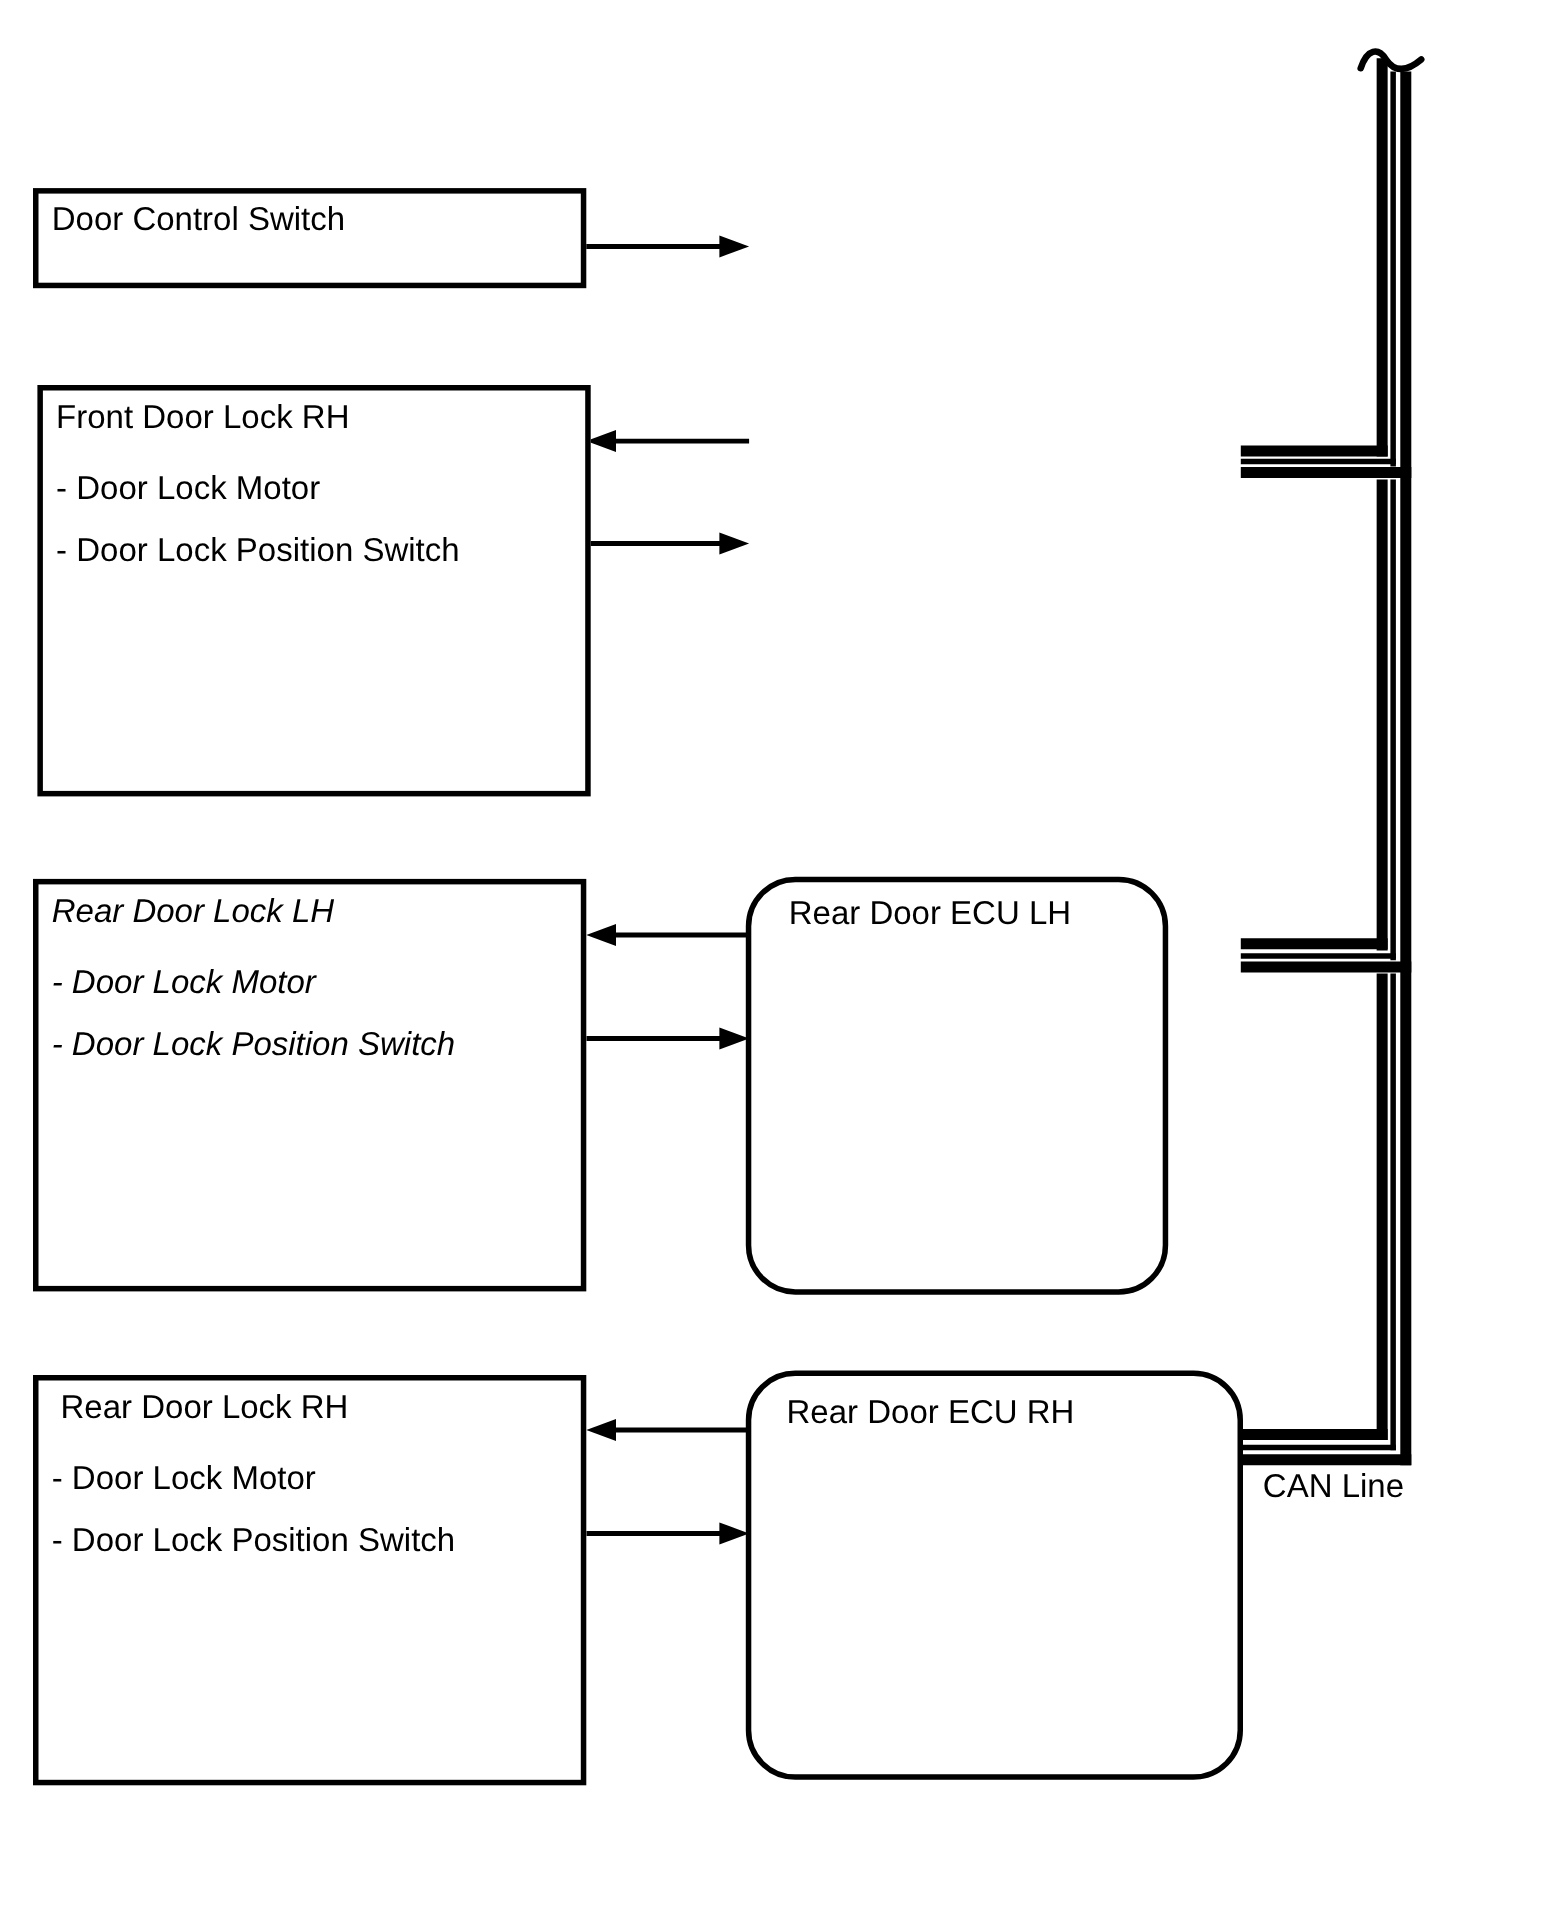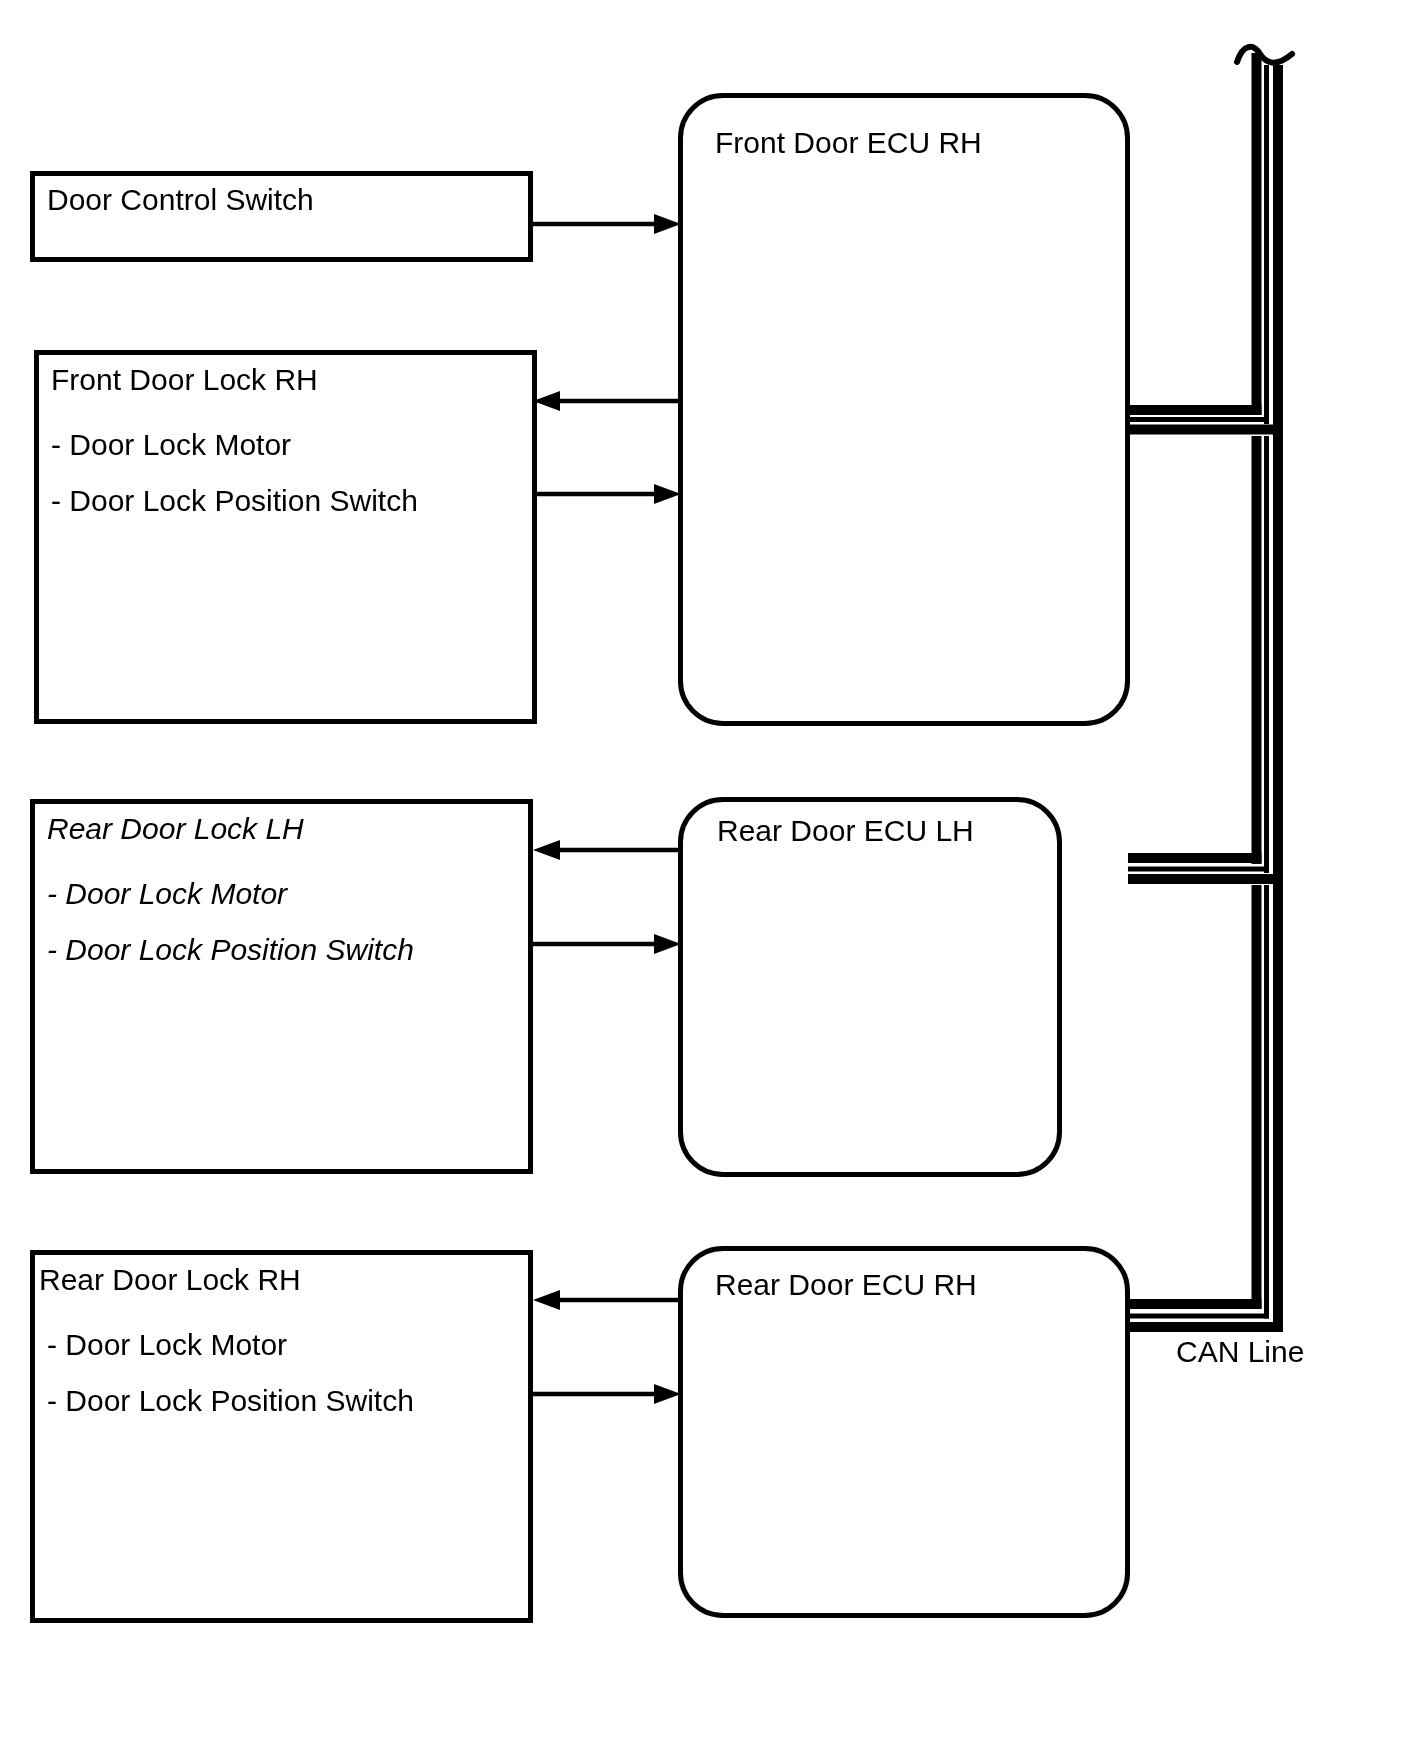--- a/index.html
+++ b/index.html
@@ -101,32 +101,29 @@
     <div class="label" style="left:12px;top:131px;">- Door Lock Position Switch</div>
   </div>
 
   <div class="box" style="left:30px;top:799px;width:503px;height:375px;font-style:italic;">
     <div class="label" style="left:12px;top:10px;">Rear Door Lock LH</div>
     <div class="label" style="left:12px;top:75px;">- Door Lock Motor</div>
     <div class="label" style="left:12px;top:131px;">- Door Lock Position Switch</div>
   </div>
 
   <div class="box" style="left:30px;top:1250px;width:503px;height:373px;">
-    <div class="label" style="left:4px;top:10px;">Rear Door Lock RH</div>
+    <div class="label" style="left:20px;top:10px;">Rear Door Lock RH</div>
     <div class="label" style="left:12px;top:75px;">- Door Lock Motor</div>
     <div class="label" style="left:12px;top:131px;">- Door Lock Position Switch</div>
   </div>
 
-  <div class="box rounded" style="left:678px;top:93px;width:452px;height:633px;">
-    <div class="label" style="left:32px;top:30px;">Front Door ECU RH</div>
-  </div>
 
   <div class="box rounded" style="left:678px;top:797px;width:384px;height:380px;">
     <div class="label" style="left:34px;top:14px;">Rear Door ECU LH</div>
   </div>
 
   <div class="box rounded" style="left:678px;top:1246px;width:452px;height:372px;">
     <div class="label" style="left:32px;top:19px;">Rear Door ECU RH</div>
   </div>
 
-  <div class="floating" style="left:1148px;top:1337px;margin-left:28px;">CAN Line</div>
+  <div class="floating" style="left:1148px;top:1337px;">CAN Line</div>
 
 </div>
 
 </body></html>

